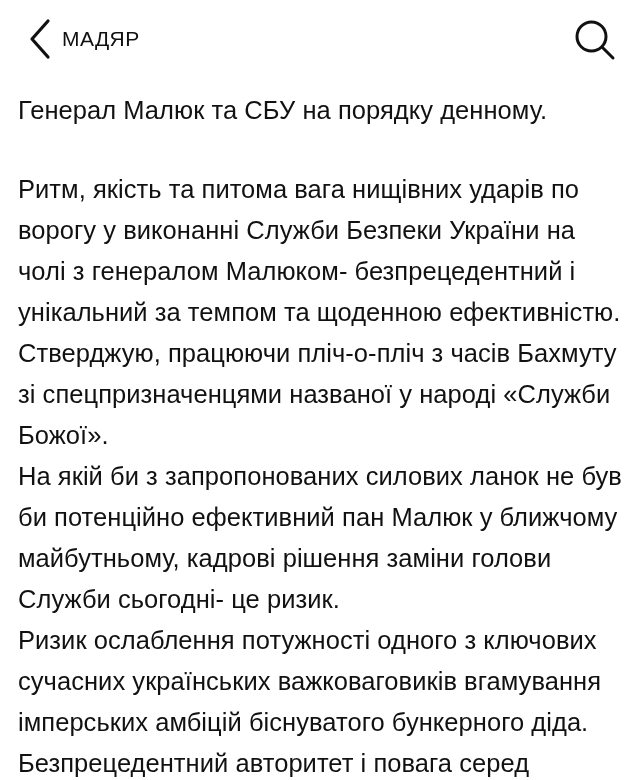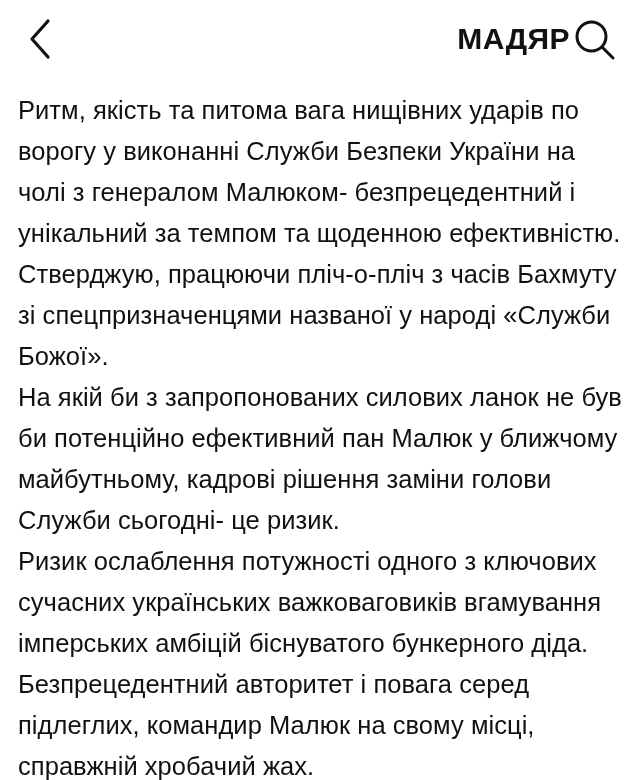--- a/index.html
+++ b/index.html
@@ -34,23 +34,23 @@
     height: 44px;
     display: flex;
     align-items: center;
     justify-content: center;
     cursor: pointer;
     flex: 0 0 auto;
   }
   .back-btn svg { display: block; }
   .title {
     flex: 1 1 auto;
-    text-align: right;
-    font-size: 30px;
-    font-weight: bold;
+    text-align: left;
+    font-size: 21px;
+    font-weight: normal;
     letter-spacing: 0.4px;
     color: #111111;
     user-select: none;
   }
   .search-btn {
     width: 48px;
     height: 48px;
     display: flex;
     align-items: center;
     justify-content: center;
@@ -101,19 +101,20 @@
         <svg width="44" height="44" viewBox="0 0 44 44" fill="none" xmlns="http://www.w3.org/2000/svg">
           <circle cx="19.5" cy="19.5" r="14.5" stroke="#111111" stroke-width="3" fill="none"></circle>
           <path d="M30.5 30.5 L41 41" stroke="#111111" stroke-width="3" stroke-linecap="round"></path>
         </svg>
       </span>
     </div>
 
   </div>
 
   <div class="content">
+    <p class="para lead">Генерал Малюк та СБУ на порядку денному.</p>
     <p class="para body">Ритм, якість та питома вага нищівних ударів по ворогу у виконанні Служби Безпеки України на чолі з генералом Малюком- безпрецедентний і унікальний за темпом та щоденною ефективністю. Стверджую, працюючи пліч-о-пліч з часів Бахмуту зі спецпризначенцями названої у народі «Служби Божої».
 На якій би з запропонованих силових ланок не був би потенційно ефективний пан Малюк у ближчому майбутньому, кадрові рішення заміни голови Служби сьогодні- це ризик.
 Ризик ослаблення потужності одного з ключових сучасних українських важковаговиків вгамування імперських амбіцій біснуватого бункерного діда.
 Безпрецедентний авторитет і повага серед підлеглих, командир Малюк на свому місці, справжній хробачий жах.</p>
   </div>
 
 </div>
 
 </body></html>

